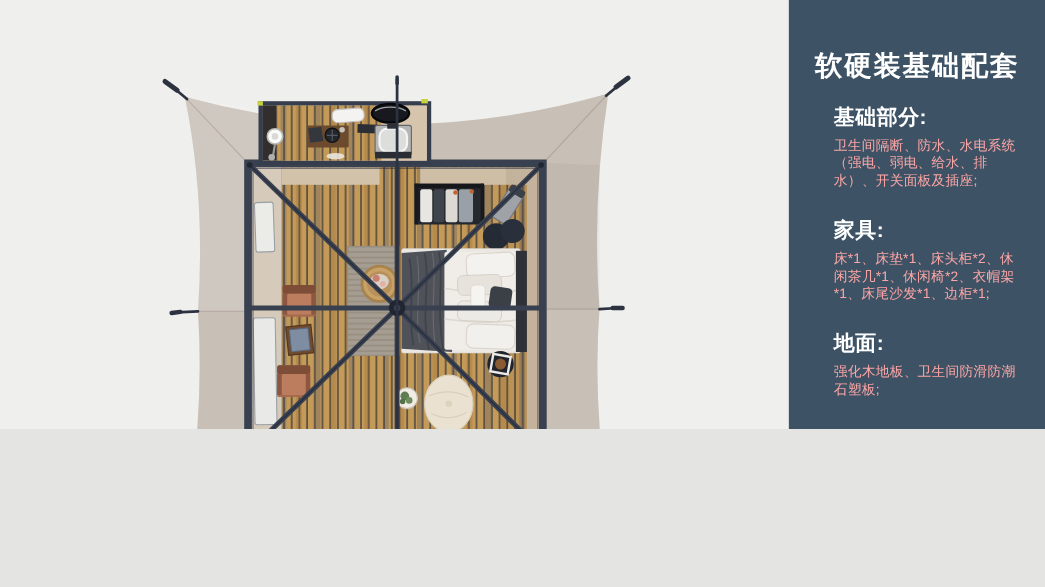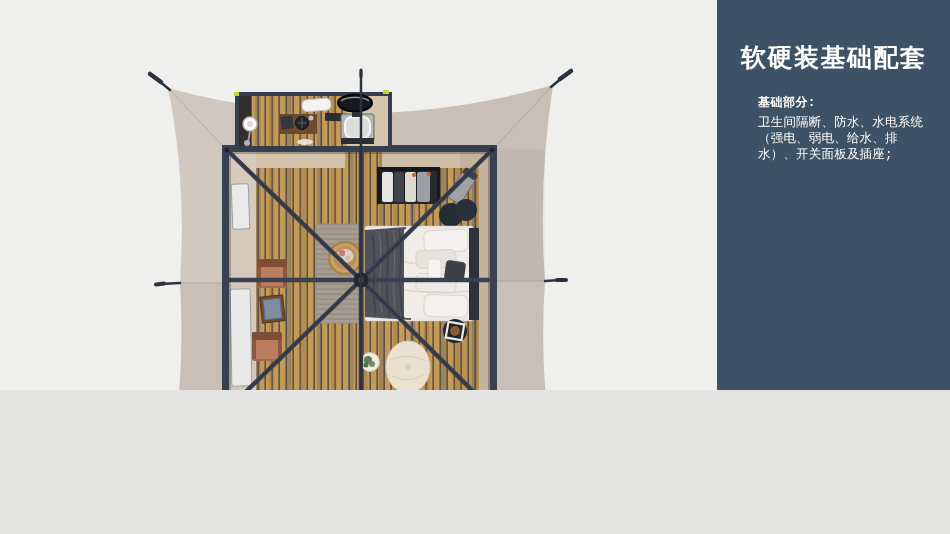--- a/index.html
+++ b/index.html
@@ -1,27 +1,27 @@
 <!DOCTYPE html>
 <html style="--page-bg: #efefed; --panel-bg: #3d5365; --panel-text: #ffffff; --fabric: #c8bfb6; --frame: #39404f; --wood-plank: #c49a58; --floor-beige: #d5c7b1;"><head>
 <meta charset="utf-8">
 <style>
   html,body{margin:0;padding:0;background:#e4e4e2;}
   .stage{width:950px;height:390px;display:flex;overflow:hidden;background:var(--page-bg,#efefed);
-         font-family:Liberation Mono, monospace;}
+         font-family:Liberation Sans, sans-serif;}
   .scene{width:717px;height:534px;flex:none;position:relative;}
   .scene svg{display:block;}
   .panel{width:233px;height:534px;flex:none;box-sizing:border-box;
          background:var(--panel-bg,#3d5365);color:#ffffff;}
   .panel .title{font-size:25px;font-weight:700;letter-spacing:1.5px;line-height:1.15;
                 margin:46px 12px 0 24px;}
   .sec{margin:26px 16px 0 41px;}
   .sec.first{margin-top:21px;}
-  .sec h2{font-size:12px;font-weight:700;margin:0;letter-spacing:.5px;line-height:1.3;}
-  .sec p{font-size:12.5px;line-height:16px;margin:4px 0 0;letter-spacing:.2px;color:#ffffff;}
+  .sec h2{font-size:19px;font-weight:700;margin:0;letter-spacing:.5px;line-height:1.3;}
+  .sec p{font-size:12.5px;line-height:16px;margin:4px 0 0;letter-spacing:.2px;color:#fca5a5;}
 </style>
 </head>
 <body>
 
 <div class="stage">
 
   <div class="scene">
   <svg viewBox="0 0 717 534" width="717" height="534">
     <defs>
       <pattern id="wood" width="7" height="12" patternUnits="userSpaceOnUse">
@@ -262,20 +262,28 @@
   </div>
 
   <aside class="panel">
     <h1 class="title">软硬装基础配套</h1>
 
     <section class="sec first">
       <h2>基础部分:</h2>
       <p>卫生间隔断、防水、水电系统（强电、弱电、给水、排水）、开关面板及插座;</p>
     </section>
 
-
     <section class="sec">
-    </section>
-
-
+      <h2>家具:</h2>
+      <p>床*1、床垫*1、床头柜*2、休闲茶几*1、休闲椅*2、衣帽架*1、床尾沙发*1、边柜*1;</p>
+    </section>
+
+    <section class="sec">
+    </section>
+
+
+    <section class="sec">
+      <h2>地面:</h2>
+      <p>强化木地板、卫生间防滑防潮石塑板;</p>
+    </section>
   </aside>
 
 </div>
 
 </body></html>

